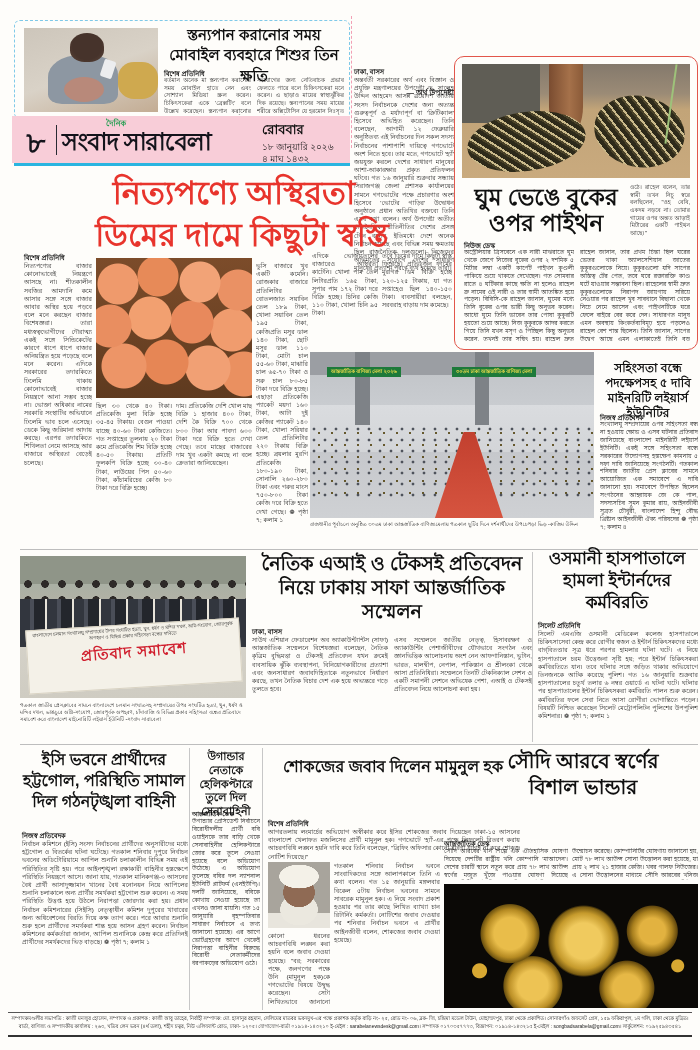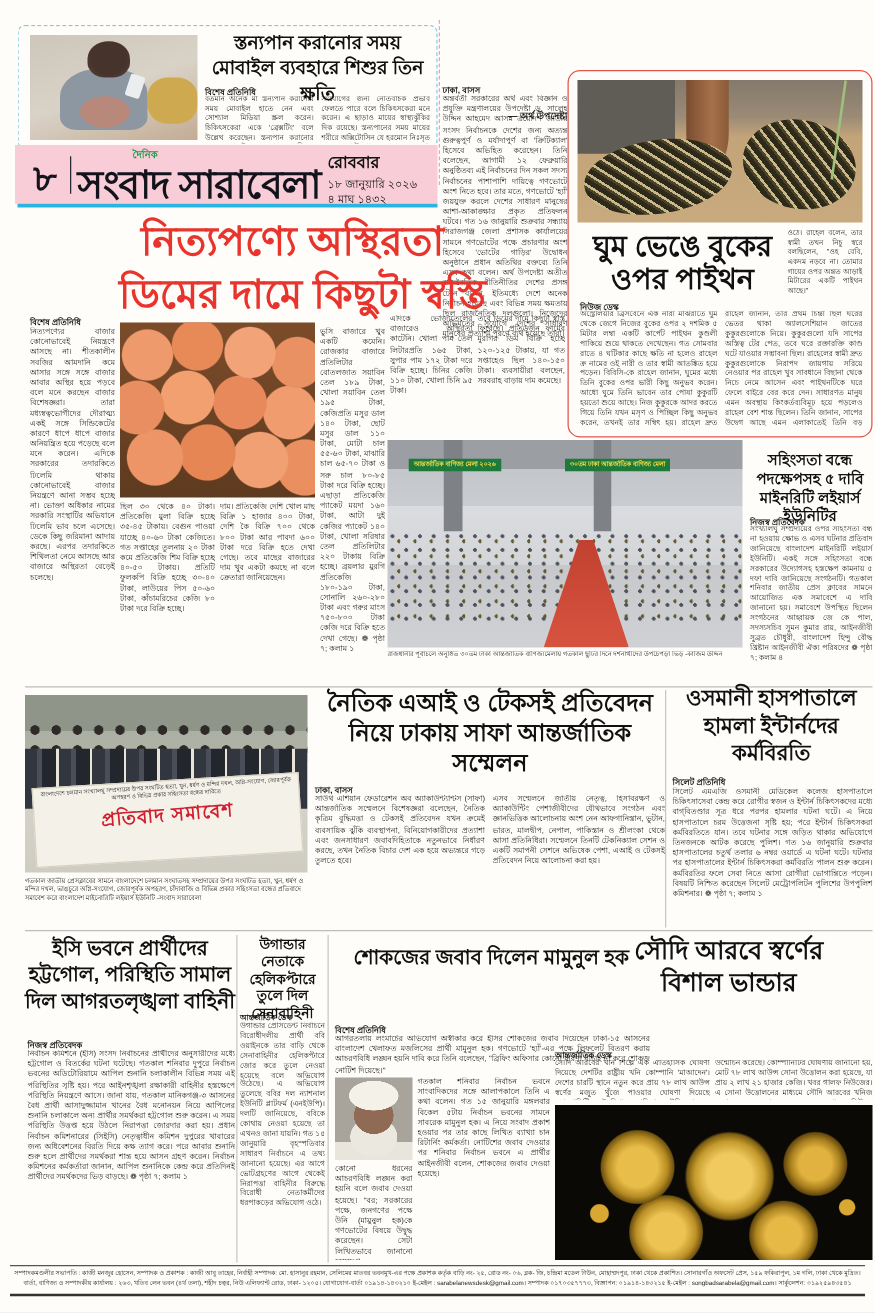--- a/index.html
+++ b/index.html
@@ -11,21 +11,21 @@
   .byline{font-size:6.6px;font-weight:bold;color:#101010;white-space:nowrap;}
   .caption{font-size:5.2px;line-height:1.3;color:#151515;}
   .rule-h{background:#bdbdbd;height:1px;}
   .rule-v{background:#c7c7c7;width:1px;}
   .ph{overflow:hidden;}
   
   #masthead{left:12px;top:116px;width:338px;height:47px;background:#f8cdd8;}
   #pagenum{left:18px;top:120px;width:36px;height:40px;font-size:29px;font-weight:bold;text-align:center;color:#14141c;}
   #mast-div{left:56px;top:125px;height:30px;border-left:1.5px solid #2a2a33;}
   #edition{left:106px;top:117px;font-size:8px;font-weight:bold;color:#1f9d4e;}
-  #brand{left:62px;top:123px;width:198px;font-size:31px;font-weight:800;letter-spacing:-1px;color:#13131b;white-space:nowrap;}
+  #brand{left:62px;top:123px;width:198px;font-size:24px;font-weight:800;letter-spacing:-1px;color:#13131b;white-space:nowrap;}
   #dateblock{left:262px;top:120px;width:86px;}
   #weekday{font-size:13px;font-weight:bold;color:#111;}
   .dateline-sm{font-size:9px;color:#111;line-height:1.35;}
   #bluerule{left:14px;top:163px;width:336px;height:3px;background:#2ab5e0;}
   
   #topbox{left:14px;top:20px;width:334px;height:97px;border:1px dashed #7fc9e8;border-radius:6px;}
   #pinkdash{left:351px;top:16px;height:132px;border-left:1px dashed #f2a0b5;}
   #pythonbox{left:454px;top:56px;width:242px;height:292px;border:1.5px solid #e2564b;border-radius:10px;}
   
   #ph-breastfeed{left:24px;top:28px;width:134px;height:84px;background:linear-gradient(160deg,#cdc6bb 0%,#d9d2c7 50%,#c3ac93 100%);}
@@ -185,21 +185,21 @@
 
   <div class="abs hl" style="left:252px;top:552px;width:280px;height:70px;font-size:19px;line-height:1.25;">নৈতিক এআই ও টেকসই প্রতিবেদন নিয়ে ঢাকায় সাফা আন্তর্জাতিক সম্মেলন</div>
   <div class="abs byline" style="left:252px;top:626px;">ঢাকা, বাসস</div>
   <div class="abs body-col" style="left:252px;top:636px;width:136px;height:104px;">সাউথ এশিয়ান ফেডারেশন অব অ্যাকাউন্ট্যান্টস (সাফা) আন্তর্জাতিক সম্মেলনে বিশেষজ্ঞরা বলেছেন, নৈতিক কৃত্রিম বুদ্ধিমত্তা ও টেকসই প্রতিবেদন যখন ক্রমেই ব্যবসায়িক ঝুঁকি ব্যবস্থাপনা, বিনিয়োগকারীদের প্রত্যাশা এবং জনসাধারণ জবাবদিহিতাকে নতুনভাবে নির্ধারণ করছে, তখন নৈতিক বিচার দেশ এক হয়ে অভ্যন্তরে গড়ে তুলতে হবে।</div>
   <div class="abs body-col" style="left:394px;top:636px;width:138px;height:104px;">এসব সম্মেলনে জাতীয় নেতৃত্ব, হিসাবরক্ষণ ও অ্যাকাউন্টিং পেশাজীবীদের যৌথভাবে সংগঠন এবং জ্ঞানভিত্তিক আলোচনায় অংশ নেন আফগানিস্তান, ভুটান, ভারত, মালদ্বীপ, নেপাল, পাকিস্তান ও শ্রীলংকা থেকে আসা প্রতিনিধিরা। সম্মেলনে তিনটি টেকনিক্যাল সেশন ও একটি সমাপনী সেশনে অভিষেক পেশা, এআই ও টেকসই প্রতিবেদন নিয়ে আলোচনা করা হয়।</div>
 
   <div class="abs hl" style="left:536px;top:548px;width:162px;height:70px;font-size:17px;line-height:1.3;text-align:center;">ওসমানী হাসপাতালে হামলা ইন্টার্নদের কর্মবিরতি</div>
   <div class="abs byline" style="left:538px;top:620px;">সিলেট প্রতিনিধি</div>
   <div class="abs body-col" style="left:538px;top:630px;width:160px;height:110px;">সিলেট এমএজি ওসমানী মেডিকেল কলেজ হাসপাতালে চিকিৎসাসেবা কেন্দ্র করে রোগীর স্বজন ও ইন্টার্ন চিকিৎসকদের মধ্যে বাগ্‌বিতণ্ডার সূত্র ধরে পরপর হামলার ঘটনা ঘটে। এ নিয়ে হাসপাতালে চরম উত্তেজনা সৃষ্টি হয়; পরে ইন্টার্ন চিকিৎসকরা কর্মবিরতিতে যান। তবে ঘটনার সঙ্গে জড়িত থাকার অভিযোগে তিনজনকে আটক করেছে পুলিশ। গত ১৬ জানুয়ারি শুক্রবার হাসপাতালের চতুর্থ তলার ৬ নম্বর ওয়ার্ডে এ ঘটনা ঘটে। ঘটনার পর হাসপাতালের ইন্টার্ন চিকিৎসকরা কর্মবিরতি পালন শুরু করেন। কর্মবিরতির ফলে সেবা নিতে আসা রোগীরা ভোগান্তিতে পড়েন। বিষয়টি নিশ্চিত করেছেন সিলেট মেট্রোপলিটন পুলিশের উপপুলিশ কমিশনার।  ❁ পৃষ্ঠা ৭; কলাম ১</div>
 
-  <div class="abs hl" style="left:20px;top:750px;width:168px;height:78px;font-size:16px;line-height:1.3;">ইসি ভবনে প্রার্থীদের হট্টগোল, পরিস্থিতি সামাল দিল আগরতলৃঙ্খলা বাহিনী</div>
+  <div class="abs hl" style="left:20px;top:750px;width:168px;height:78px;font-size:16px;line-height:1.3;">ইসি ভবনে প্রার্থীদের হট্টগোল, পরিস্থিতি সামাল দিল গঠনটৃঙ্খলা বাহিনী</div>
   <div class="abs byline" style="left:22px;top:830px;">নিজস্ব প্রতিবেদক</div>
   <div class="abs body-col" style="left:22px;top:840px;width:166px;height:168px;">নির্বাচন কমিশনে (ইসি) সংসদ নির্বাচনের প্রার্থীদের অনুসারীদের মধ্যে হট্টগোল ও বিতর্কের ঘটনা ঘটেছে। গতকাল শনিবার দুপুরে নির্বাচন ভবনের অডিটোরিয়ামে আপিল শুনানি চলাকালীন বিভিন্ন সময় এই পরিস্থিতির সৃষ্টি হয়। পরে আইনশৃঙ্খলা রক্ষাকারী বাহিনীর হস্তক্ষেপে পরিস্থিতি নিয়ন্ত্রণে আসে। জানা যায়, গতকাল মানিকগঞ্জ-৩ আসনের বৈধ প্রার্থী আসাদুজ্জামান খানের বৈধ মনোনয়ন নিয়ে আপিলের শুনানি চলাকালে অন্য প্রার্থীর সমর্থকরা হট্টগোল শুরু করেন। এ সময় পরিস্থিতি উত্তপ্ত হয়ে উঠলে নিরাপত্তা জোরদার করা হয়। প্রধান নির্বাচন কমিশনারের (সিইসি) নেতৃত্বাধীন কমিশন দুপুরের খাবারের জন্য অধিবেশনের বিরতি দিয়ে কক্ষ ত্যাগ করে। পরে আবার শুনানি শুরু হলে প্রার্থীদের সমর্থকরা শান্ত হয়ে আসন গ্রহণ করেন। নির্বাচন কমিশনের কর্মকর্তারা জানান, আপিল শুনানিকে কেন্দ্র করে প্রতিদিনই প্রার্থীদের সমর্থকদের ভিড় বাড়ছে।  ❁ পৃষ্ঠা ৭; কলাম ১</div>
 
   <div class="abs hl" style="left:192px;top:750px;width:68px;height:56px;font-size:11px;line-height:1.25;">উগান্ডার নেতাকে হেলিকপ্টারে তুলে দিল সেনাবাহিনী</div>
   <div class="abs byline" style="left:192px;top:809px;font-size:6px;">আন্তর্জাতিক ডেস্ক</div>
   <div class="abs body-col" style="left:192px;top:818px;width:68px;height:190px;font-size:6px;">উগান্ডার প্রেসিডেন্ট নির্বাচনে বিরোধীদলীয় প্রার্থী ববি ওয়াইনকে তার বাড়ি থেকে সেনাবাহিনীর হেলিকপ্টারে জোর করে তুলে নেওয়া হয়েছে বলে অভিযোগ উঠেছে। এ অভিযোগ তুলেছে ববির দল ন্যাশনাল ইউনিটি প্লাটফর্ম (এনইউপি)। দলটি জানিয়েছে, ববিকে কোথায় নেওয়া হয়েছে তা এখনও জানা যায়নি। গত ১৫ জানুয়ারি বৃহস্পতিবার সাধারণ নির্বাচনে এ তথ্য জানানো হয়েছে। এর আগে ভোটগ্রহণের আগে থেকেই নিরাপত্তা বাহিনীর বিরুদ্ধে বিরোধী নেতাকর্মীদের ধরপাকড়ের অভিযোগ ওঠে।</div>
 
   <div class="abs hl" style="left:266px;top:756px;width:254px;height:58px;font-size:16px;line-height:1.35;">শোকজের জবাব দিলেন মামুনুল হক</div>
   <div class="abs byline" style="left:268px;top:818px;">বিশেষ প্রতিনিধি</div>
   <div class="abs body-col" style="left:268px;top:828px;width:252px;height:32px;">আগরতলায় লংমার্চের অভিযোগ অস্বীকার করে ইসির শোকজের জবাব দিয়েছেন ঢাকা-১৫ আসনের বাংলাদেশ খেলাফত মজলিসের প্রার্থী মামুনুল হক। গণভোটে 'হ্যাঁ'-এর পক্ষে লিফলেট বিতরণ করায় আচরণবিধি লঙ্ঘন হয়নি দাবি করে তিনি বলেছেন, "ব্রিফিং অফিসার কোনো ধারণা যাচাই না করে শোকজ নোটিশ দিয়েছে।"</div>

